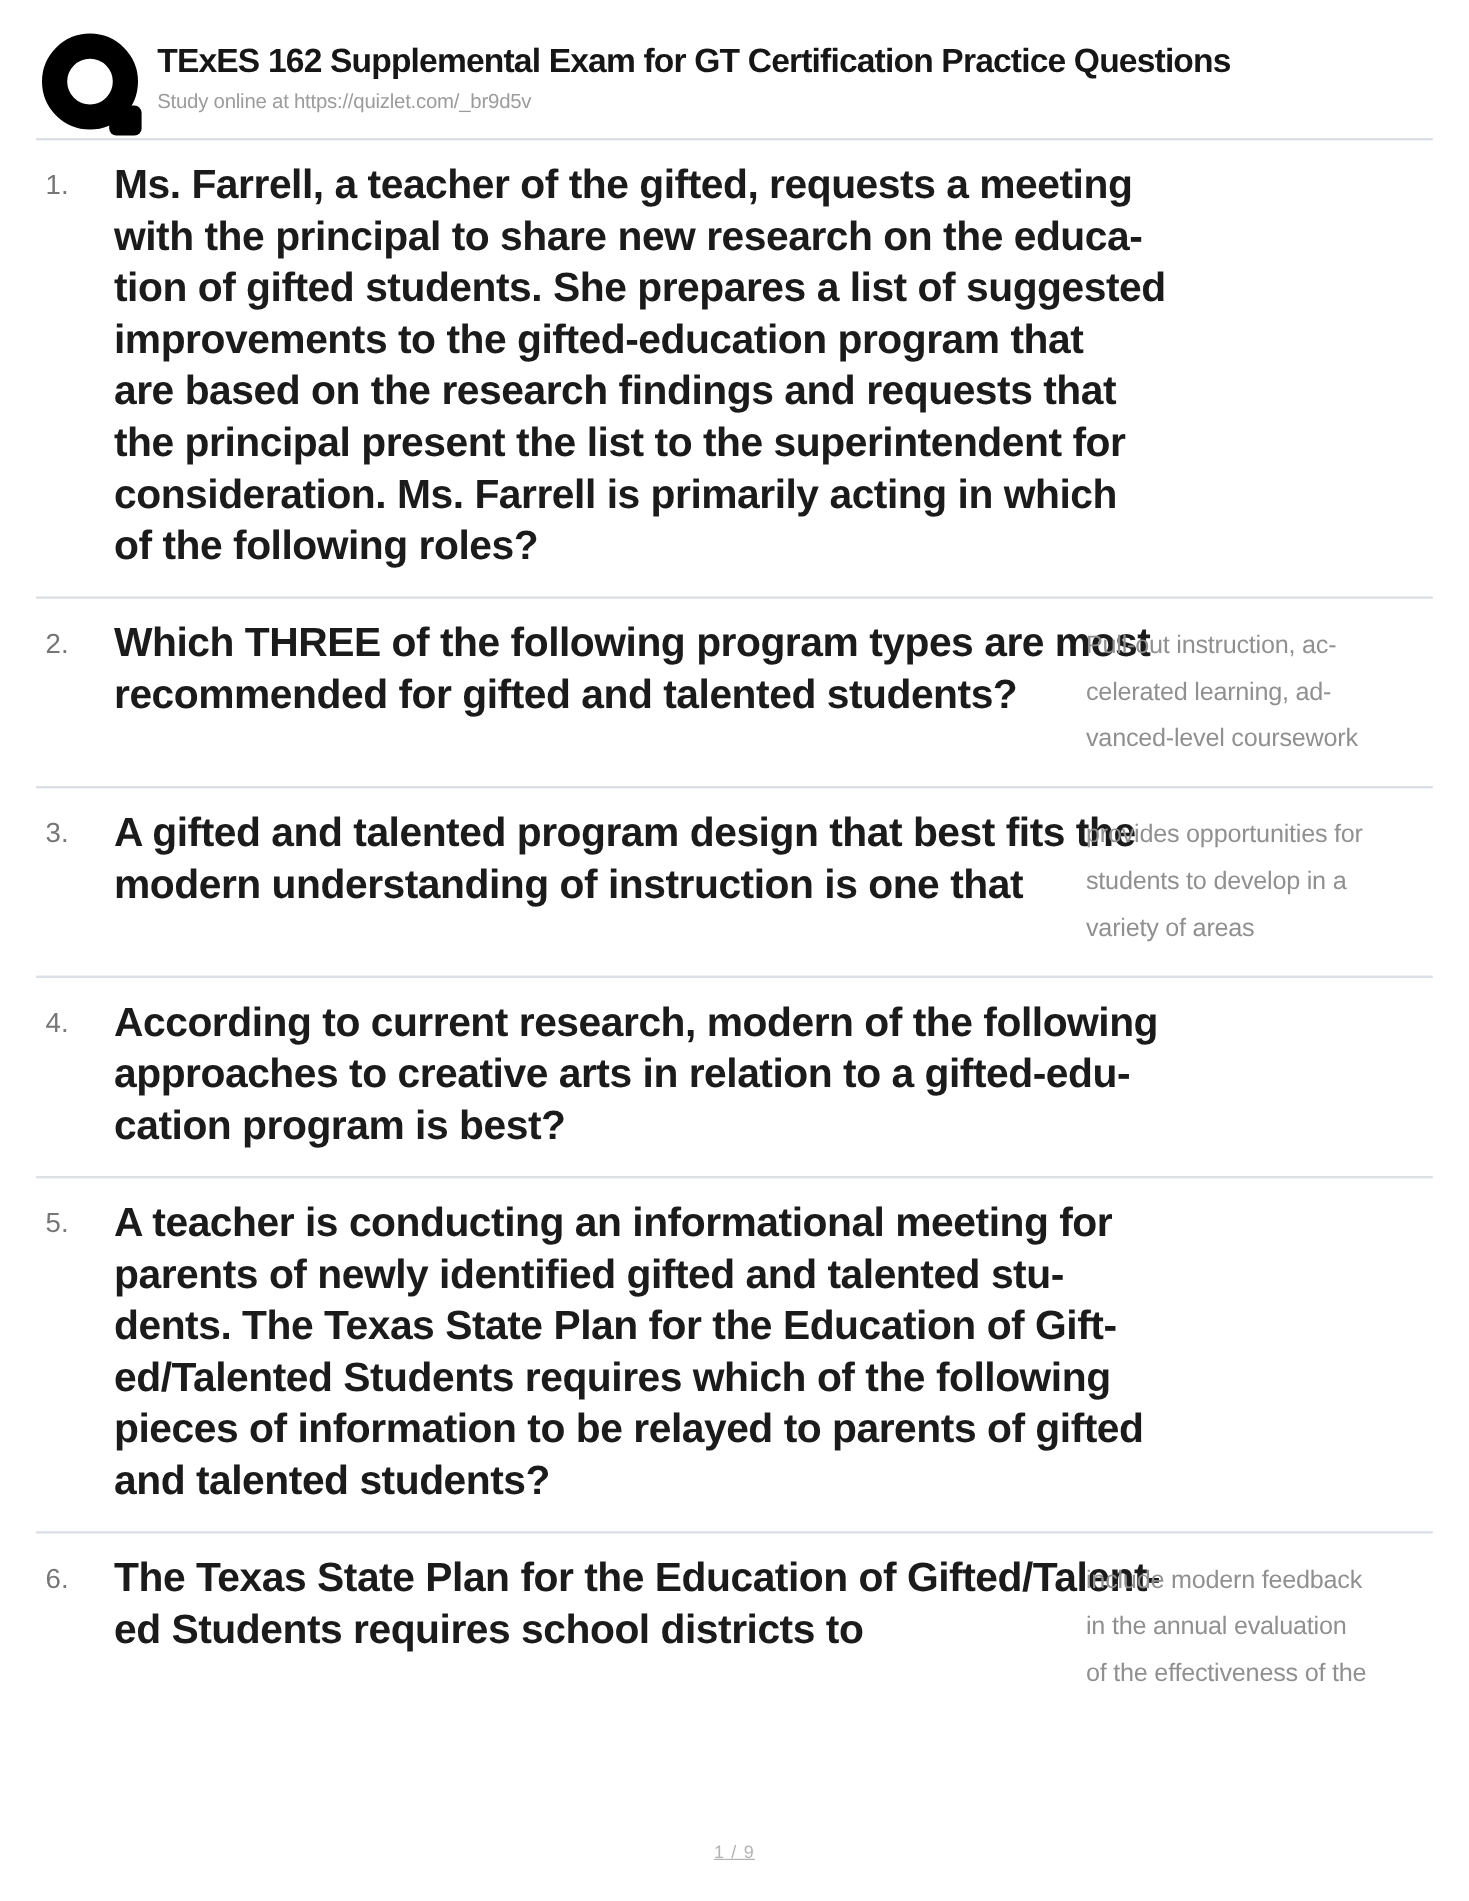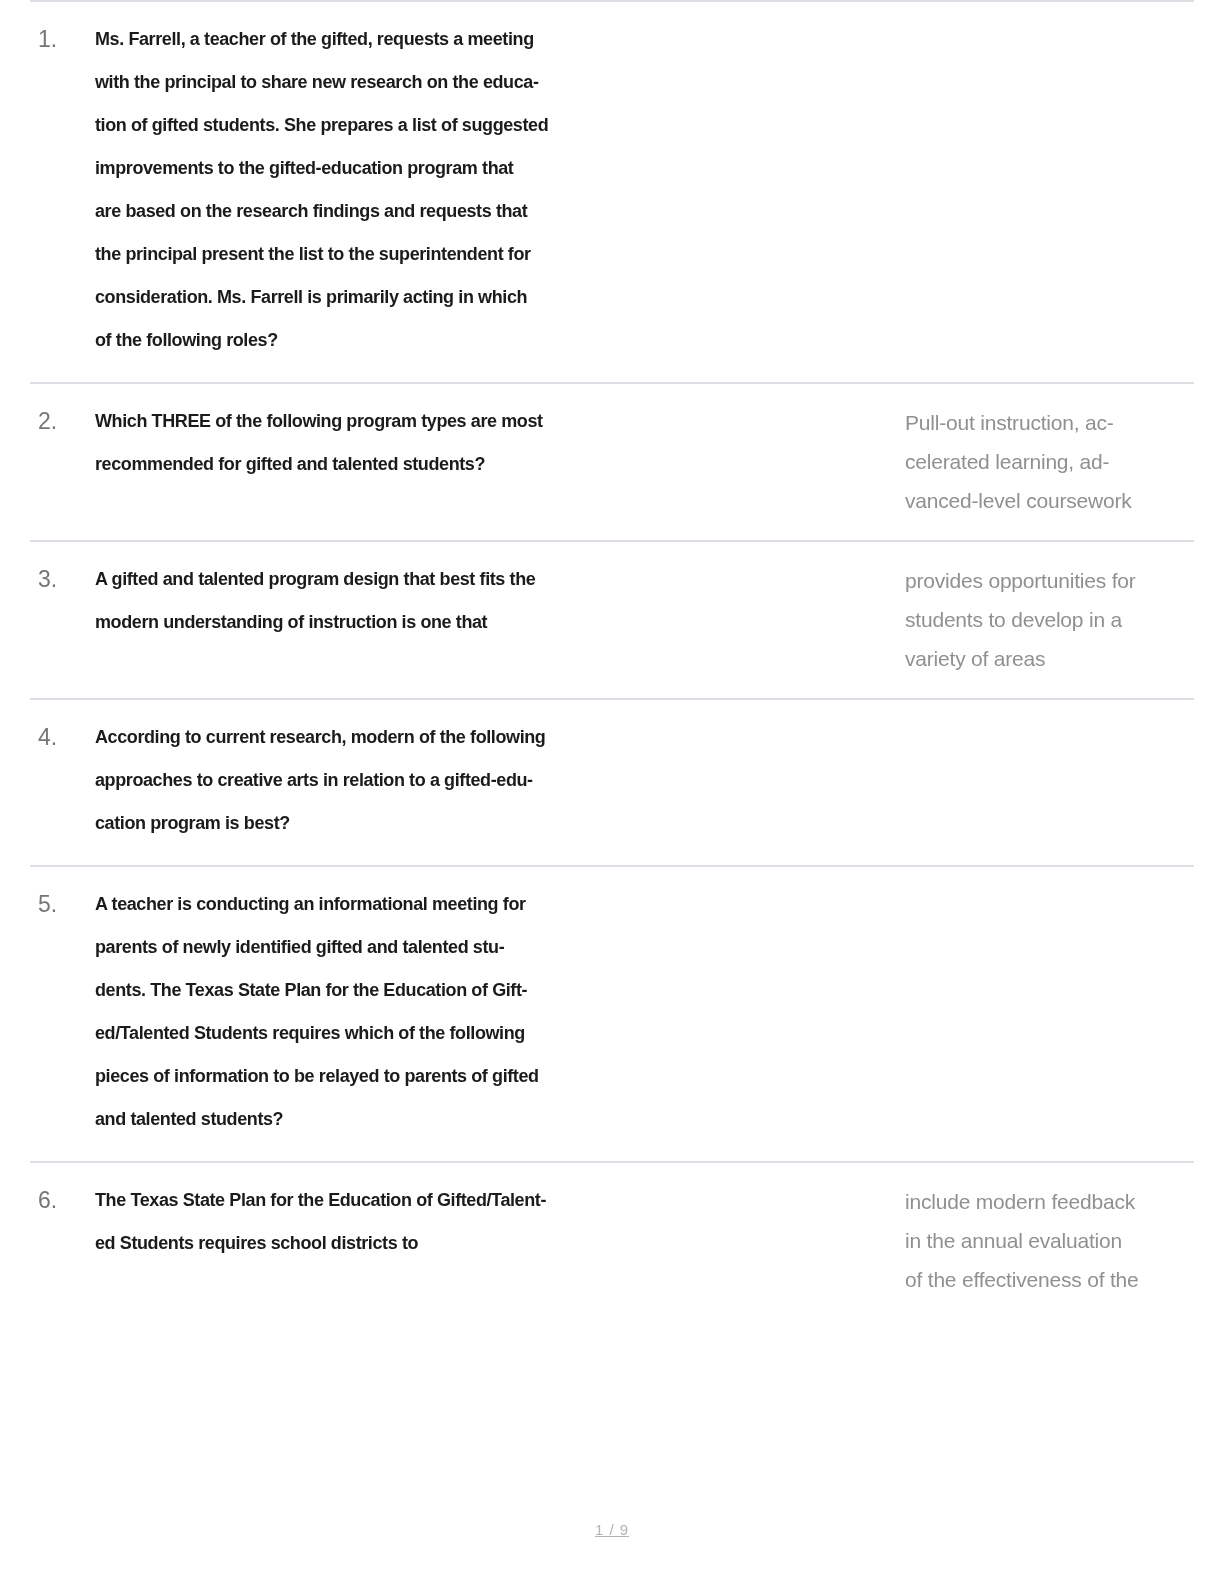--- a/index.html
+++ b/index.html
@@ -70,54 +70,64 @@
   .q-num {
     flex: none;
     width: 57px;
     font-size: 23px;
     line-height: 43px;
     color: #767676;
   }
   .q-text {
     flex: none;
     width: 810px;
-    font-size: 18px;
+    font-size: 34px;
     line-height: 43px;
     font-weight: bold;
     letter-spacing: -0.4px;
     color: #1b1b1b;
     white-space: pre;
   }
   .a-text {
     flex: 1;
     padding-top: 3px;
     font-size: 21px;
     line-height: 39px;
     letter-spacing: -0.2px;
     color: #909090;
     white-space: pre;
   }
 
   
   .footer {
     position: absolute;
     left: 0; right: 0;
-    bottom: 46px;
+    bottom: 32px;
     text-align: center;
     font-size: 15px;
     color: #b3b3b3;
     letter-spacing: 1px;
     text-decoration: underline;
   }
 </style>
 </head>
 <body>
 
 <div class="page">
 
+  <header class="header">
+    <div class="logo">
+      <div class="logo-ring"></div>
+      <div class="logo-tail"></div>
+    </div>
+    <div class="header-text">
+      <h1 class="title">TExES 162 Supplemental Exam for GT Certification Practice Questions</h1>
+      <div class="subtitle">Study online at https://quizlet.com/_br9d5v</div>
+    </div>
+  </header>
 
   <main class="qa-list">
 
     <section class="qa-row">
       <div class="q-num">1.</div>
       <div class="q-text">Ms. Farrell, a teacher of the gifted, requests a meeting
 with the principal to share new research on the educa-
 tion of gifted students. She prepares a list of suggested
 improvements to the gifted-education program that
 are based on the research findings and requests that

